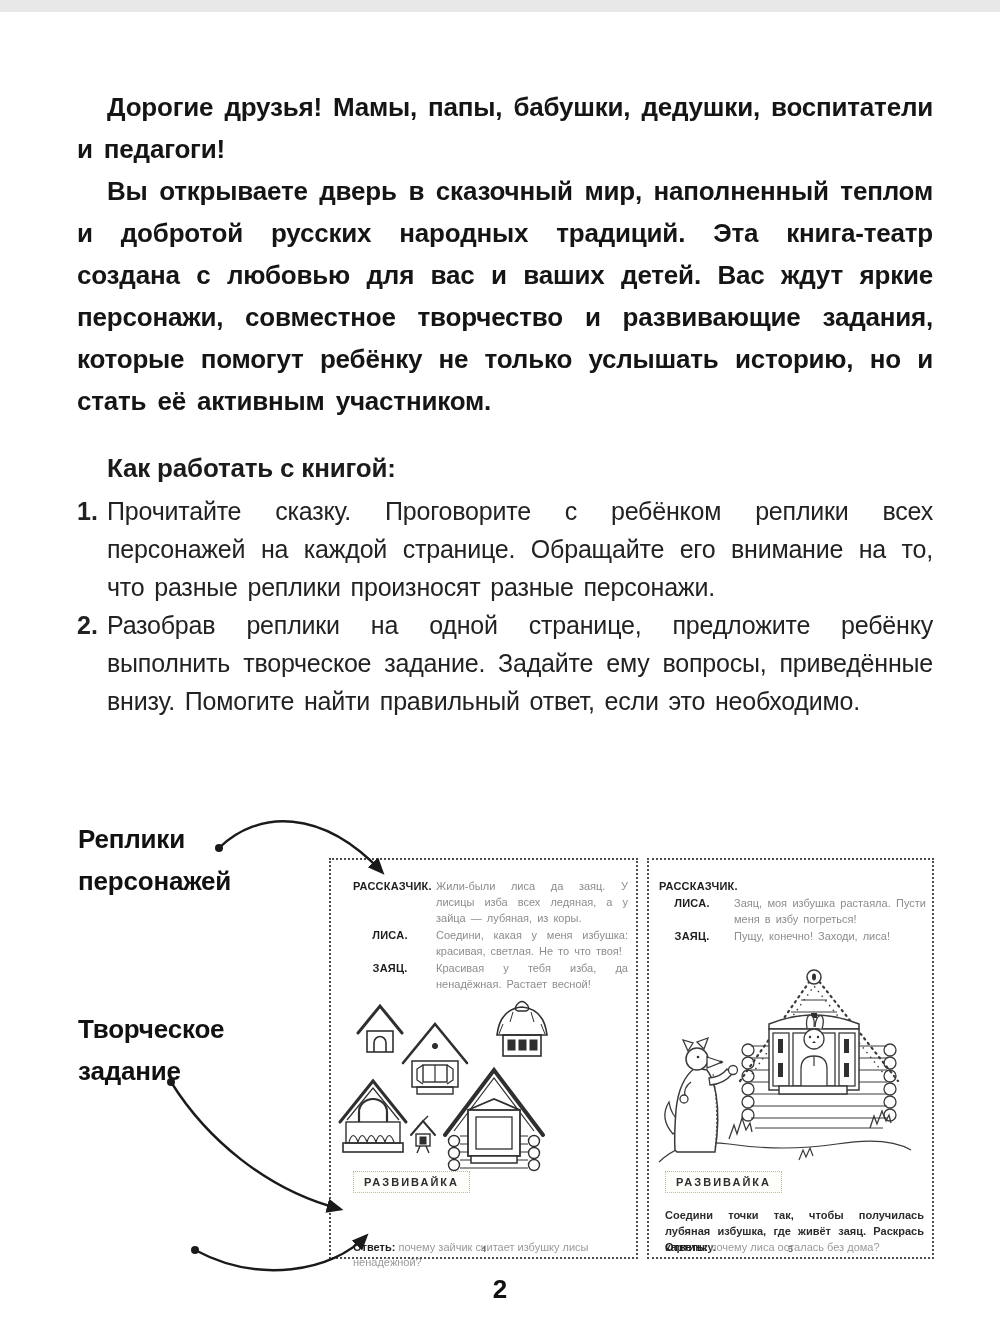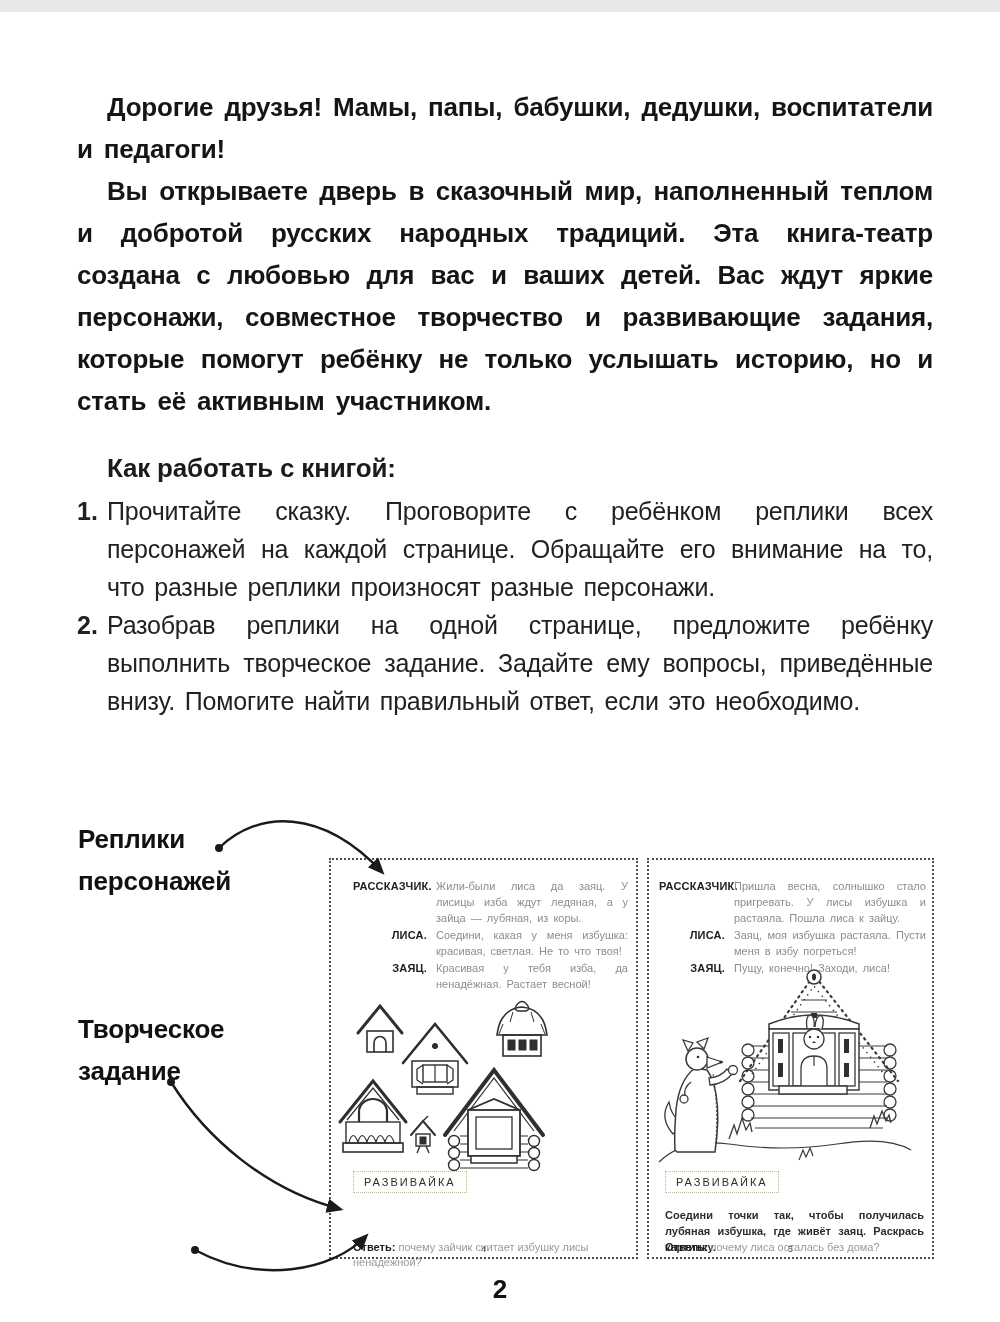--- a/index.html
+++ b/index.html
@@ -24,33 +24,33 @@
   
   .arrows{position:absolute;left:0;top:0;width:1000px;height:1322px;pointer-events:none;z-index:30;}
   
   .preview{position:absolute;top:846px;height:401px;border:2px dotted #4d4d4d;background:#fff;box-sizing:border-box;}
   .preview-left{left:329px;width:309px;}
   .preview-right{left:647px;width:287px;}
   .dialogue{position:absolute;top:18px;}
   .preview-left  .dialogue{left:22px;right:8px;}
   .preview-right .dialogue{left:10px;right:6px;}
   .dlg-row{display:flex;margin:0 0 1px 0;}
-  .dlg-speaker{flex:none;font-size:11px;font-weight:bold;color:#1d1d1d;text-align:right;
+  .dlg-speaker{flex:none;font-size:11px;font-weight:bold;color:#1d1d1d;text-align:center;
         padding-right:9px;line-height:16px;letter-spacing:0.2px;}
   .preview-left  .dlg-speaker{width:74px;}
   .preview-right .dlg-speaker{width:66px;}
   .dlg-text{flex:1;font-size:11px;line-height:16px;color:#8d8d8d;text-align:justify;word-spacing:2px;}
   .illu{position:absolute;}
   .illu-houses{left:6px;top:134px;width:216px;height:178px;}
   .illu-fox{left:2px;top:102px;width:274px;height:212px;}
   .razvivayka{position:absolute;top:311px;}
   .preview-left  .razvivayka{left:22px;}
   .preview-right .razvivayka{left:16px;}
   .razvivayka span{display:inline-block;border:1px dotted #b9b9a6;padding:4px 10px;
-        font-size:11px;font-weight:normal;letter-spacing:2px;color:#2e2e2e;background:#fefefb;}
+        font-size:11px;font-weight:bold;letter-spacing:2px;color:#2e2e2e;background:#fefefb;}
   .task{position:absolute;top:347px;font-size:11px;font-weight:bold;line-height:16px;
         color:#2c2c2c;text-align:justify;word-spacing:2px;}
   .preview-left  .task{left:22px;right:12px;}
   .preview-right .task{left:16px;right:8px;}
   .answer{position:absolute;top:380px;font-size:11px;line-height:15px;}
   .preview-left  .answer{left:22px;right:8px;}
   .preview-right .answer{left:16px;right:22px;}
   .answer b{color:#1d1d1d;}
   .answer .q{color:#9a9a9a;}
   .pv-num{position:absolute;left:0;right:0;bottom:3px;text-align:center;font-size:9px;color:#555;}
@@ -99,21 +99,21 @@
     </div>
   </div>
 
   <div class="ann-label ann-2">Творческое задание</div>
   <div class="ann-label ann-1">Реплики персонажей</div>
 
   <section class="preview preview-left">
     <div class="dialogue">
       <div class="dlg-row">
         <span class="dlg-speaker">РАССКАЗЧИК.</span>
-        <span class="dlg-text">Жили-были лиса да заяц. У лисицы изба ждут ледяная, а у зайца — лубяная, из коры.</span>
+        <span class="dlg-text">Жили-были лиса да заяц. У лисицы изба всех ледяная, а у зайца — лубяная, из коры.</span>
       </div>
       <div class="dlg-row">
         <span class="dlg-speaker">ЛИСА.</span>
         <span class="dlg-text">Соедини, какая у меня избушка: красивая, светлая. Не то что твоя!</span>
       </div>
       <div class="dlg-row">
         <span class="dlg-speaker">ЗАЯЦ.</span>
         <span class="dlg-text">Красивая у тебя изба, да ненадёжная. Растает весной!</span>
       </div>
     </div>
@@ -178,21 +178,20 @@
       <b>Ответь:</b>
       <span class="q">почему зайчик считает избушку лисы ненадёжной?</span>
     </div>
     <div class="pv-num">4</div>
   </section>
 
   <section class="preview preview-right">
     <div class="dialogue">
       <div class="dlg-row">
         <span class="dlg-speaker">РАССКАЗЧИК.</span>
-        <span class="dlg-text">Пришла весна, солнышко стало пригревать. У лисы избушка и растаяла. Пошла лиса к зайцу.</span>
       </div>
       <div class="dlg-row">
         <span class="dlg-speaker">ЛИСА.</span>
         <span class="dlg-text">Заяц, моя избушка растаяла. Пусти меня в избу погреться!</span>
       </div>
       <div class="dlg-row">
         <span class="dlg-speaker">ЗАЯЦ.</span>
         <span class="dlg-text">Пущу, конечно! Заходи, лиса!</span>
       </div>
     </div>

